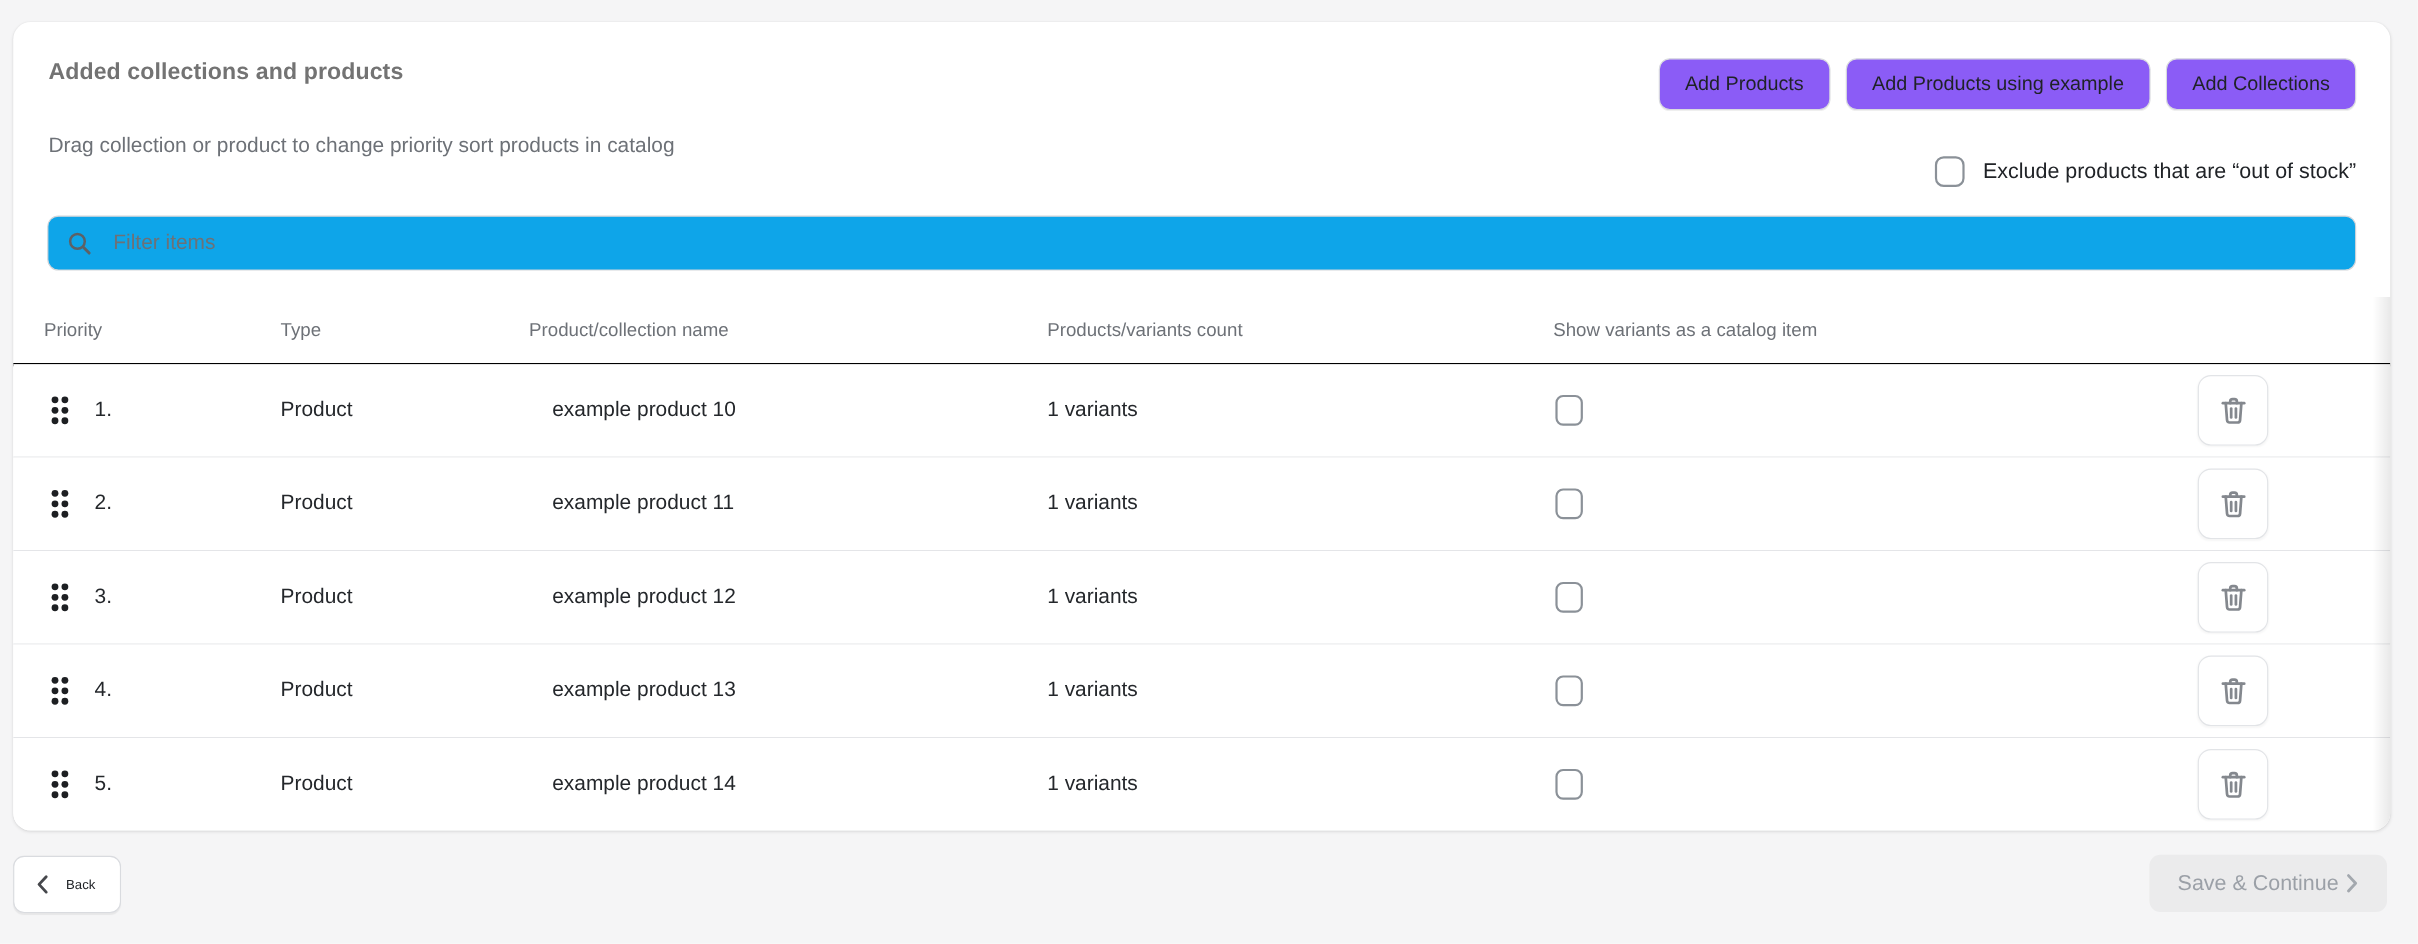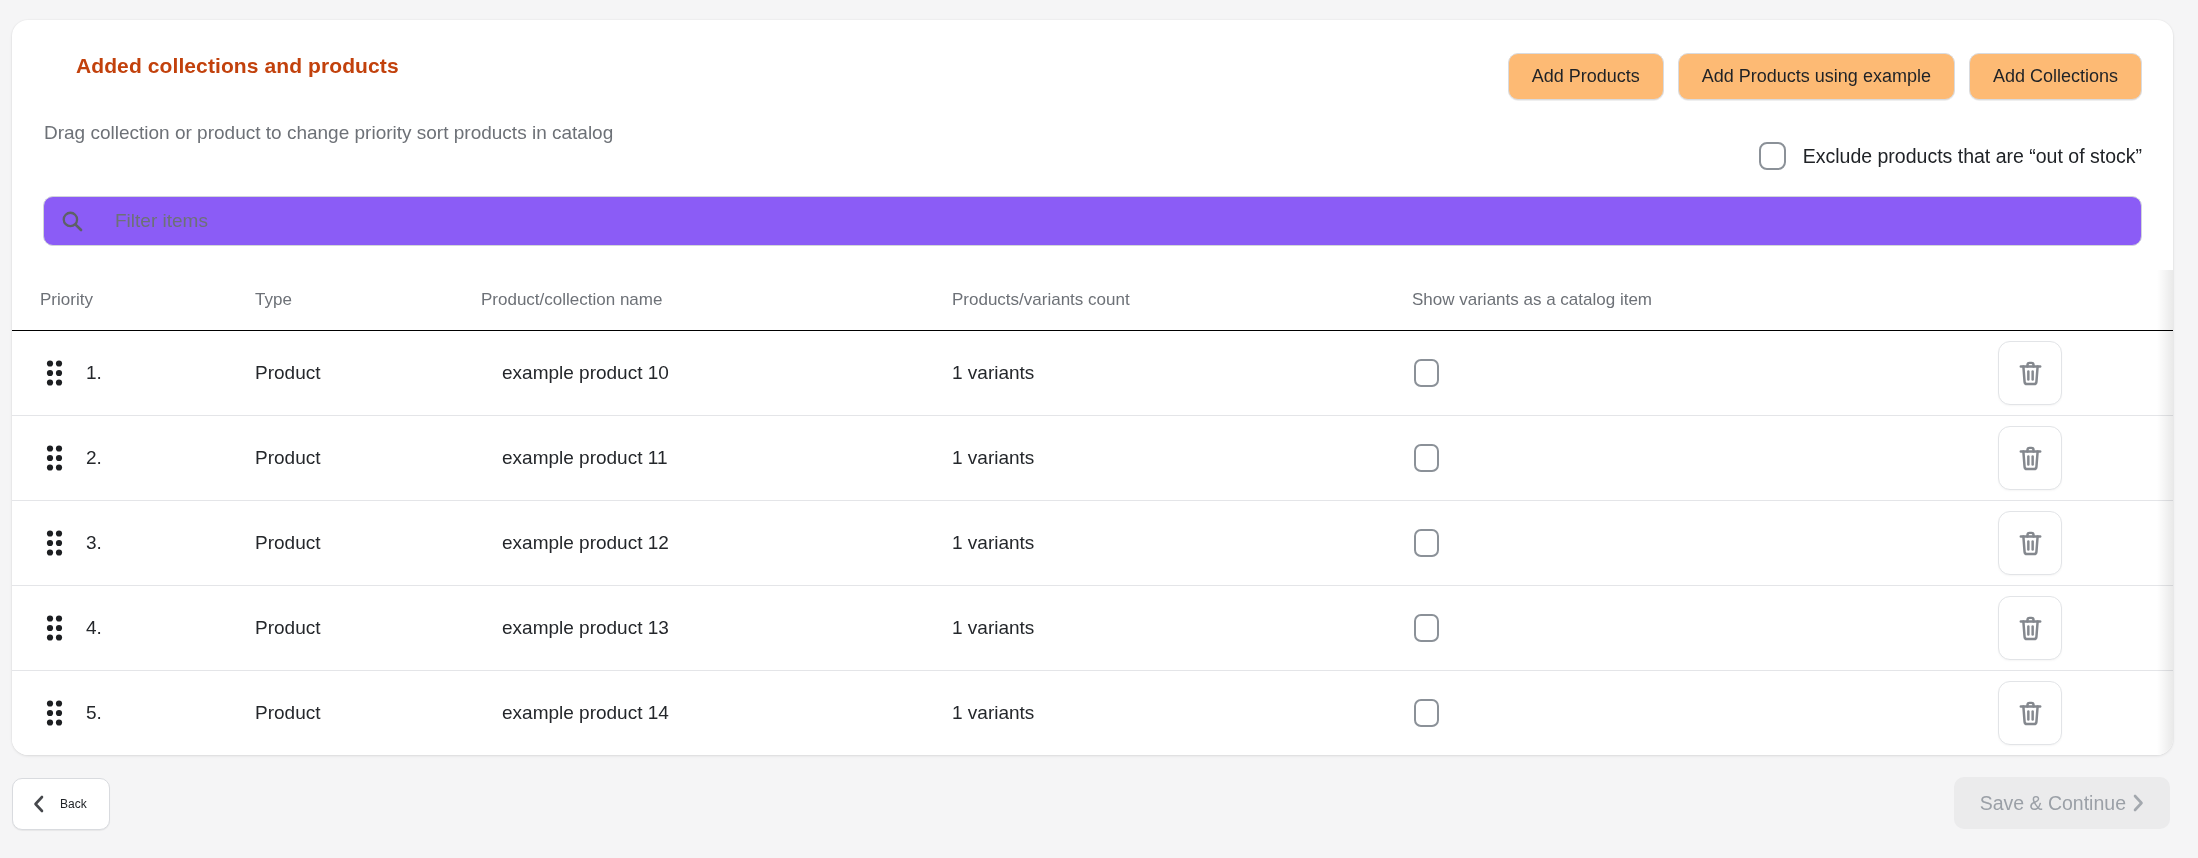--- a/index.html
+++ b/index.html
@@ -11,50 +11,50 @@
     -webkit-font-smoothing:antialiased;
   }
   .card{
     position:absolute;left:12px;top:20px;width:2161px;height:735px;
     background:#ffffff;border-radius:16px;
     box-shadow:0 1px 3px rgba(0,0,0,.10),0 0 0 1px rgba(0,0,0,.015);
     overflow:hidden;
   }
   .card-title{
     position:absolute;left:32px;top:34px;
-    font-size:21px;font-weight:700;letter-spacing:.1px;color:#c2410c;margin-left:32px;
+    font-size:21px;font-weight:700;letter-spacing:.1px;color:#737373;
   }
   .card-subtitle{
     position:absolute;left:32px;top:102px;
     font-size:19px;color:#6d7177;
   }
   .actions{
     position:absolute;top:33px;right:31px;display:flex;gap:14px;
   }
   .btn{
     height:47px;display:inline-flex;align-items:center;justify-content:center;
-    padding:0 23px;border:1px solid #d9dbdf;border-radius:10px;background:#fdba74;
+    padding:0 23px;border:1px solid #d9dbdf;border-radius:10px;background:#8b5cf6;
     font-family:"Liberation Sans",sans-serif;
     font-size:18px;font-weight:500;color:#1f2226;white-space:nowrap;cursor:pointer;
     box-shadow:0 1px 0 rgba(26,26,26,.07);
   }
   .exclude-row{
     position:absolute;top:122px;right:31px;display:flex;align-items:center;gap:17px;
   }
   .checkbox{
     box-sizing:border-box;border:2.5px solid #8b9198;border-radius:7px;
     background:#fff;cursor:pointer;flex:0 0 auto;
   }
   .checkbox.cb-lg{width:27px;height:28px;border-radius:8px;}
   .checkbox.cb-row{width:25px;height:28px;}
   .exclude-label{font-size:19.5px;color:#202327;}
   .filter-wrap{
     position:absolute;left:31px;right:31px;top:176px;height:50px;
-    border:1px solid #d2d5d9;border-radius:10px;background:#8b5cf6;
-    display:flex;align-items:center;padding:0 16px;box-sizing:border-box;gap:28px;
+    border:1px solid #d2d5d9;border-radius:10px;background:#0ea5e9;
+    display:flex;align-items:center;padding:0 16px;box-sizing:border-box;gap:16px;
   }
   .filter-input{
     flex:1;border:none;outline:none;background:transparent;
     font-family:"Liberation Sans",sans-serif;font-size:19px;color:#202327;
   }
   .filter-input::placeholder{color:#6d7177;opacity:1;}
   .thead{
     position:absolute;left:0;right:0;top:249px;height:61px;
     border-bottom:3px solid #000000;
   }

